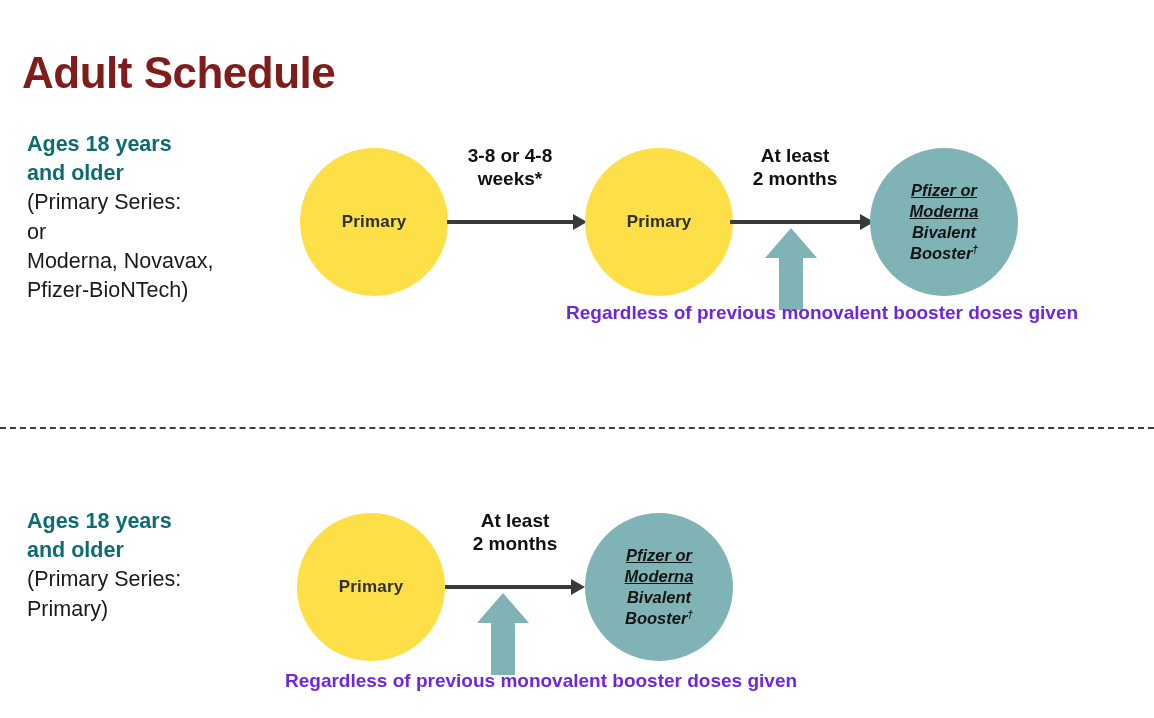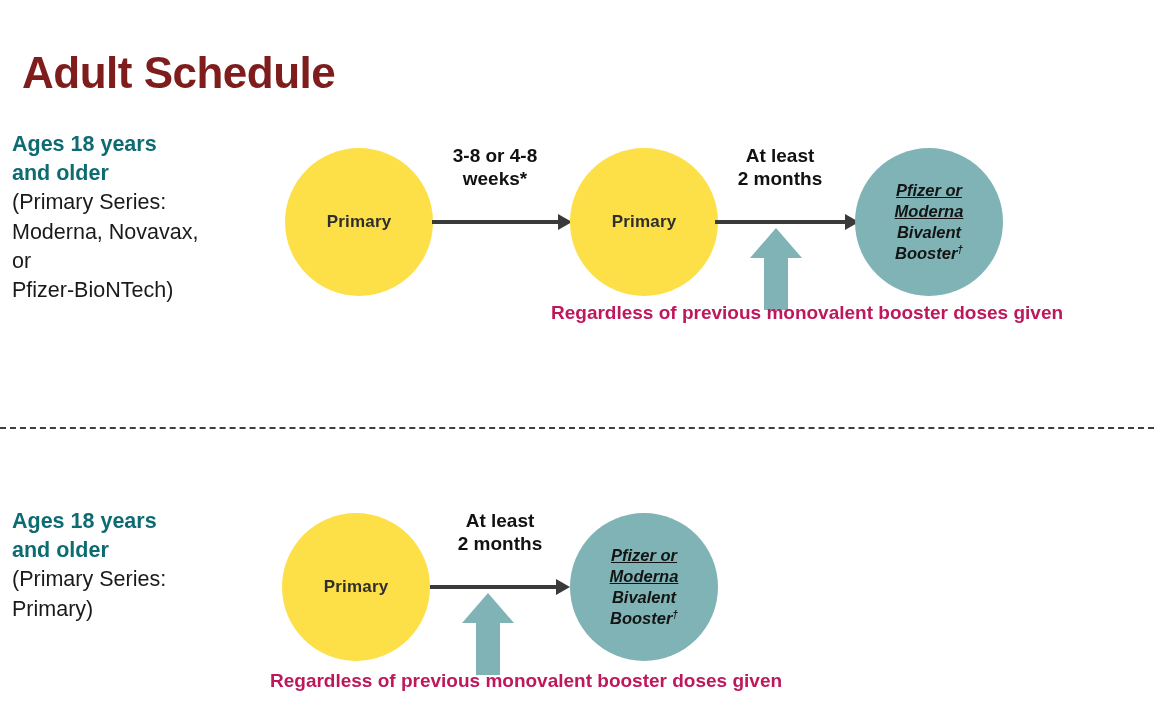--- a/index.html
+++ b/index.html
@@ -26,21 +26,21 @@
     color: #7f1d1d;
     letter-spacing: -0.5px;
     line-height: 1.1;
     white-space: nowrap;
     margin-top: 35px;
   }
 
   
   .section {
     position: absolute;
-    left: 0;
+    left: 15px;
     width: 980px;
   }
   #section-adult-primary { top: 130px; height: 230px; }
   #section-adult-janssen { top: 495px; height: 215px; }
 
   
   .label-col {
     position: absolute;
     left: 12px;
     width: 250px;
@@ -121,21 +121,21 @@
   .arrow-up {
     position: absolute;
   }
   .arrow-up svg { display: block; }
 
   
   .caption {
     position: absolute;
     font-size: 19px;
     font-weight: bold;
-    color: #be185d;
+    color: #6d28d9;
     white-space: nowrap;
   }
 
   
   #section-divider {
     position: absolute;
     left: 0px;
     top: 427px;
     width: 1154px;
     height: 0px;
@@ -146,22 +146,22 @@
 <body>
 
 <div id="page-title">Adult Schedule</div>
 
 <div class="section" id="section-adult-primary">
 
   <div class="label-col" style="top:0px;">
     <span class="label-heading">Ages 18 years</span>
     <span class="label-heading">and older</span>
     <span class="label-sub">(Primary Series:</span>
+    <span class="label-sub">or</span>
     <span class="label-sub">Moderna, Novavax,</span>
-    <span class="label-sub">or</span>
     <span class="label-sub">Pfizer-BioNTech)</span>
   </div>
 
   <div class="circle circle-light" style="left:285px; top:18px; width:148px; height:148px;">
     <span class="circle-label-primary">Primary</span>
   </div>
 
   <div class="interval-label" style="left:420px; top:14px; width:150px;">3-8 or 4-8
 weeks*</div>
 

